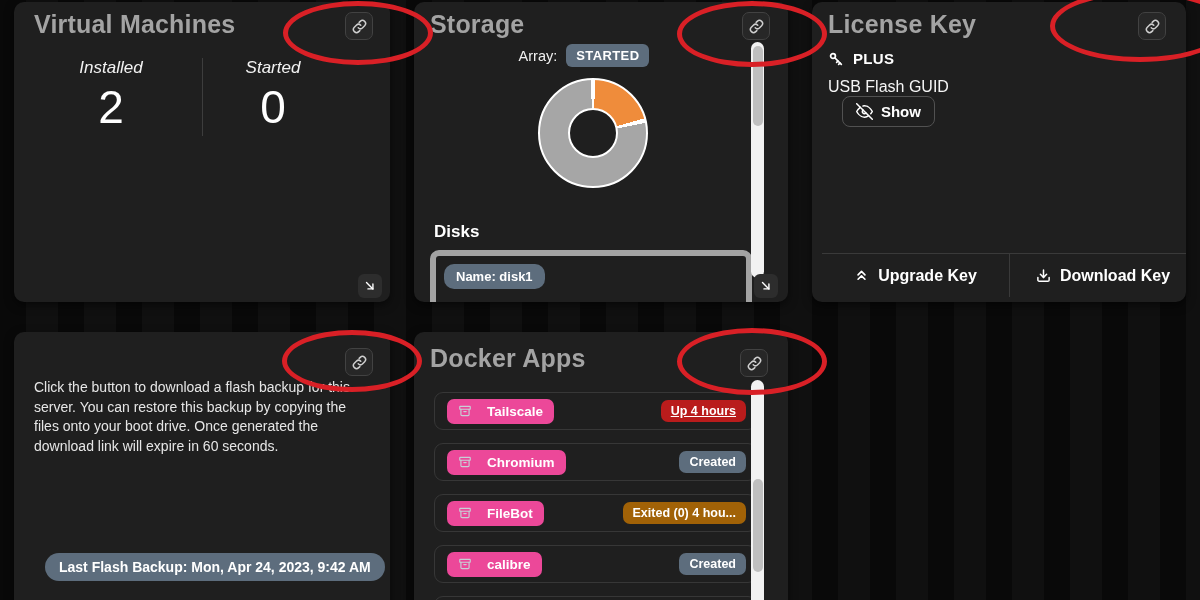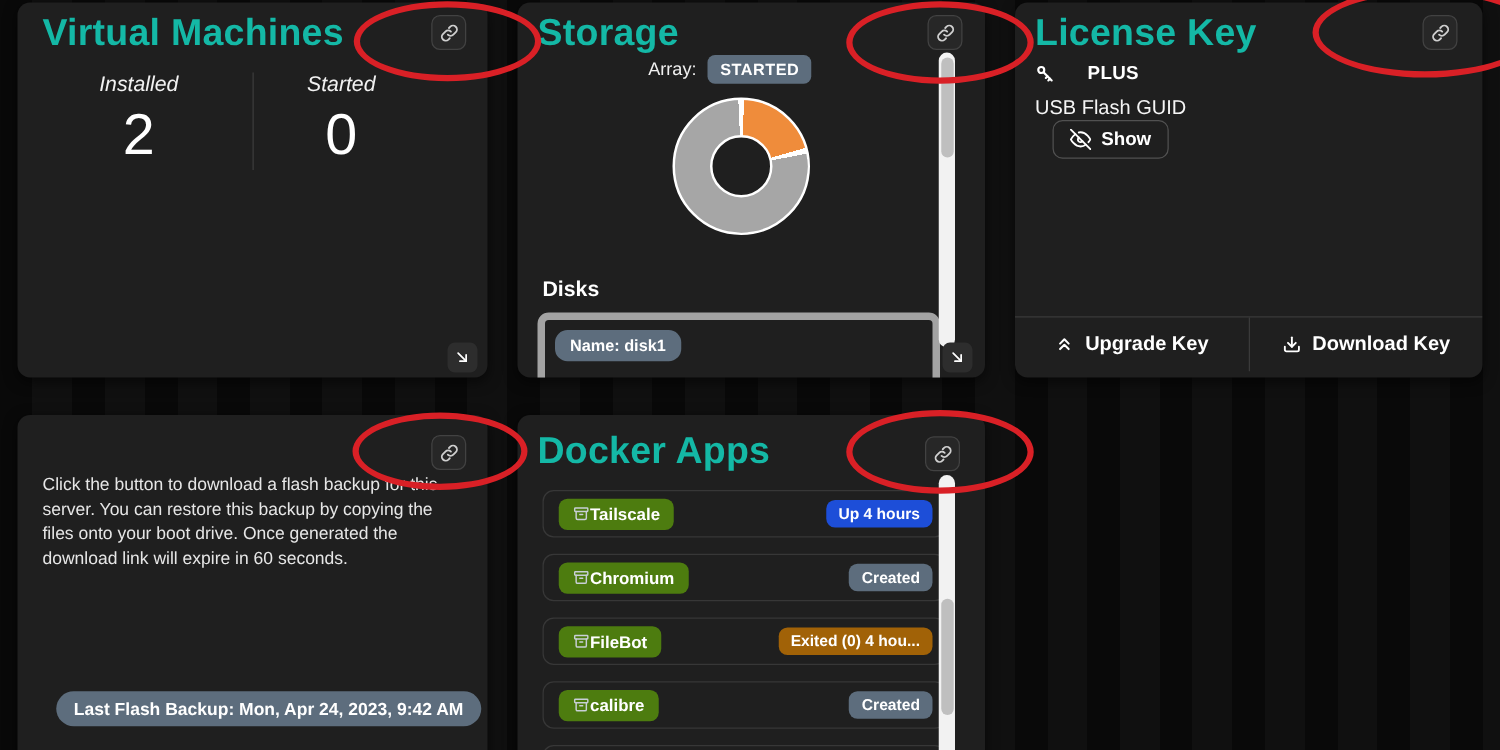--- a/index.html
+++ b/index.html
@@ -7,21 +7,21 @@
   .stage{
     position:relative;width:1200px;height:600px;overflow:hidden;
     background:#0d0d0d;
     background-image:repeating-linear-gradient(90deg,#090909 0 26px,#101010 26px 58px);
     font-family:"Liberation Sans","DejaVu Sans",sans-serif;color:#fff;
   }
   .card{
     position:absolute;background:#1f1f1f;border-radius:10px;
     box-shadow:0 3px 10px rgba(0,0,0,.55);overflow:hidden;
   }
-  .card-title{position:absolute;font-size:30px;font-weight:700;color:#14b8a6;letter-spacing:.2px;}
+  .card-title{position:absolute;font-size:25px;font-weight:700;color:#a3a3a3;letter-spacing:.2px;}
   .link-btn{
     position:absolute;width:28px;height:28px;border-radius:7px;
     background:#272727;border:1px solid #424242;display:flex;align-items:center;justify-content:center;
     cursor:pointer;
   }
   .link-btn svg{stroke:#cfcfcf;}
   .resize-handle{
     position:absolute;width:24px;height:24px;border-radius:6px;background:#2d2d2d;
     display:flex;align-items:center;justify-content:center;z-index:6;
   }
@@ -48,36 +48,36 @@
   .legend-label{font-size:13.5px;color:#cbcbcb;}
   .disks-heading{position:absolute;left:20px;top:220px;font-size:17px;font-weight:700;}
   .disks-row{position:absolute;left:16px;top:248px;width:322px;height:62px;border:6px solid #a3a3a3;border-radius:9px;padding:8px;}
   .disk-badge{display:inline-block;background:#5d6d7d;color:#fff;font-weight:700;font-size:13px;border-radius:10px;padding:5px 12px;}
   .vscroll{position:absolute;width:13px;background:#f2f2f2;border-radius:7px;z-index:5;}
   .vscroll-thumb{position:absolute;left:1.5px;width:10px;background:#bfbfbf;border-radius:5px;}
   #storage-scroll{left:337px;top:40px;height:236px;}
   #storage-scroll .vscroll-thumb{top:4px;height:80px;}
   
   #license-card{left:812px;top:2px;width:374px;height:300px;}
-  .tier-row{position:absolute;left:16px;top:48px;display:flex;align-items:center;gap:26px;}
+  .tier-row{position:absolute;left:16px;top:48px;display:flex;align-items:center;gap:9px;}
   .tier-label{font-size:15px;font-weight:600;letter-spacing:.3px;}
   .guid-row{position:absolute;left:16px;top:76px;display:flex;align-items:center;flex-direction:column;}
   .guid-label{font-size:16px;color:#f5f5f5;}
   .show-btn{display:flex;align-items:center;gap:8px;border:1.5px solid #515151;border-radius:8px;padding:6px 13px;background:transparent;color:#fff;font-size:15px;font-weight:600;cursor:pointer;font-family:inherit;}
-  .license-footer{position:absolute;left:0;top:251px;width:374px;height:44px;border-top:1px solid #3a3a3a;display:grid;grid-template-columns:1fr 1fr;}
+  .license-footer{position:absolute;left:10px;top:251px;width:374px;height:44px;border-top:1px solid #3a3a3a;display:grid;grid-template-columns:1fr 1fr;}
   .footer-btn{display:flex;align-items:center;justify-content:center;gap:9px;font-size:16px;font-weight:600;color:#fff;cursor:pointer;background:transparent;border:none;font-family:inherit;}
   .footer-btn + .footer-btn{border-left:1px solid #3a3a3a;}
   
   #flash-card{left:14px;top:332px;width:376px;height:300px;}
   .flash-desc{position:absolute;left:20px;top:46px;width:328px;font-size:14px;line-height:19.5px;color:#e6e6e6;}
   .flash-badge{position:absolute;left:31px;top:221px;background:#5d6d7d;color:#fff;font-weight:700;font-size:14px;border-radius:14px;padding:6px 14px;white-space:nowrap;}
   
   #docker-card{left:414px;top:332px;width:374px;height:300px;}
   .docker-row{position:absolute;left:20px;width:323px;height:38px;border:1px solid #373737;border-radius:9px;display:flex;align-items:center;justify-content:space-between;padding:0 10px 0 12px;}
-  .app-badge{display:flex;align-items:center;gap:0;background:#4d7c0f;border-radius:7px;padding:5px 11px;color:#fff;font-weight:700;font-size:13.5px;cursor:pointer;}
+  .app-badge{display:flex;align-items:center;gap:15px;background:#ec4899;border-radius:7px;padding:5px 11px;color:#fff;font-weight:700;font-size:13.5px;cursor:pointer;}
   .status-badge{color:#fff;font-weight:700;font-size:12.5px;border-radius:7px;padding:5px 10px;line-height:1;white-space:nowrap;}
   #docker-scroll{left:337px;top:48px;height:252px;}
   #docker-scroll .vscroll-thumb{top:99px;height:93px;}
   
   .highlight-ellipse{position:absolute;border:5px solid #d92026;border-radius:50%;z-index:50;pointer-events:none;}
   #hl-vm{left:283px;top:1px;width:150px;height:64px;}
   #hl-storage{left:677px;top:1px;width:150px;height:66px;}
   #hl-license{left:1050px;top:-10px;width:180px;height:72px;}
   #hl-flash{left:282px;top:330px;width:140px;height:62px;}
   #hl-docker{left:677px;top:328px;width:150px;height:67px;}
@@ -238,21 +238,21 @@
       <span class="app-badge">
         <span style="display:flex;">
           <svg width="14" height="14" viewBox="0 0 24 24" fill="none" stroke="#c8cfd6" stroke-width="2" stroke-linecap="round" stroke-linejoin="round">
               <rect x="3" y="4" width="18" height="5" rx="1"></rect>
               <path d="M5 9v9a2 2 0 0 0 2 2h10a2 2 0 0 0 2-2V9"></path>
               <line x1="10" y1="13" x2="14" y2="13"></line>
             </svg>
         </span>
         <span>Tailscale</span>
       </span>
-      <span class="status-badge" style="background: #1d4ed8;">Up 4 hours</span>
+      <span class="status-badge" style="background: #b91c1c; text-decoration: underline;">Up 4 hours</span>
     </div>
 
     <div class="docker-row" style="top:111px;">
       <span class="app-badge">
         <span style="display:flex;">
           <svg width="14" height="14" viewBox="0 0 24 24" fill="none" stroke="#c8cfd6" stroke-width="2" stroke-linecap="round" stroke-linejoin="round">
               <rect x="3" y="4" width="18" height="5" rx="1"></rect>
               <path d="M5 9v9a2 2 0 0 0 2 2h10a2 2 0 0 0 2-2V9"></path>
               <line x1="10" y1="13" x2="14" y2="13"></line>
             </svg>

